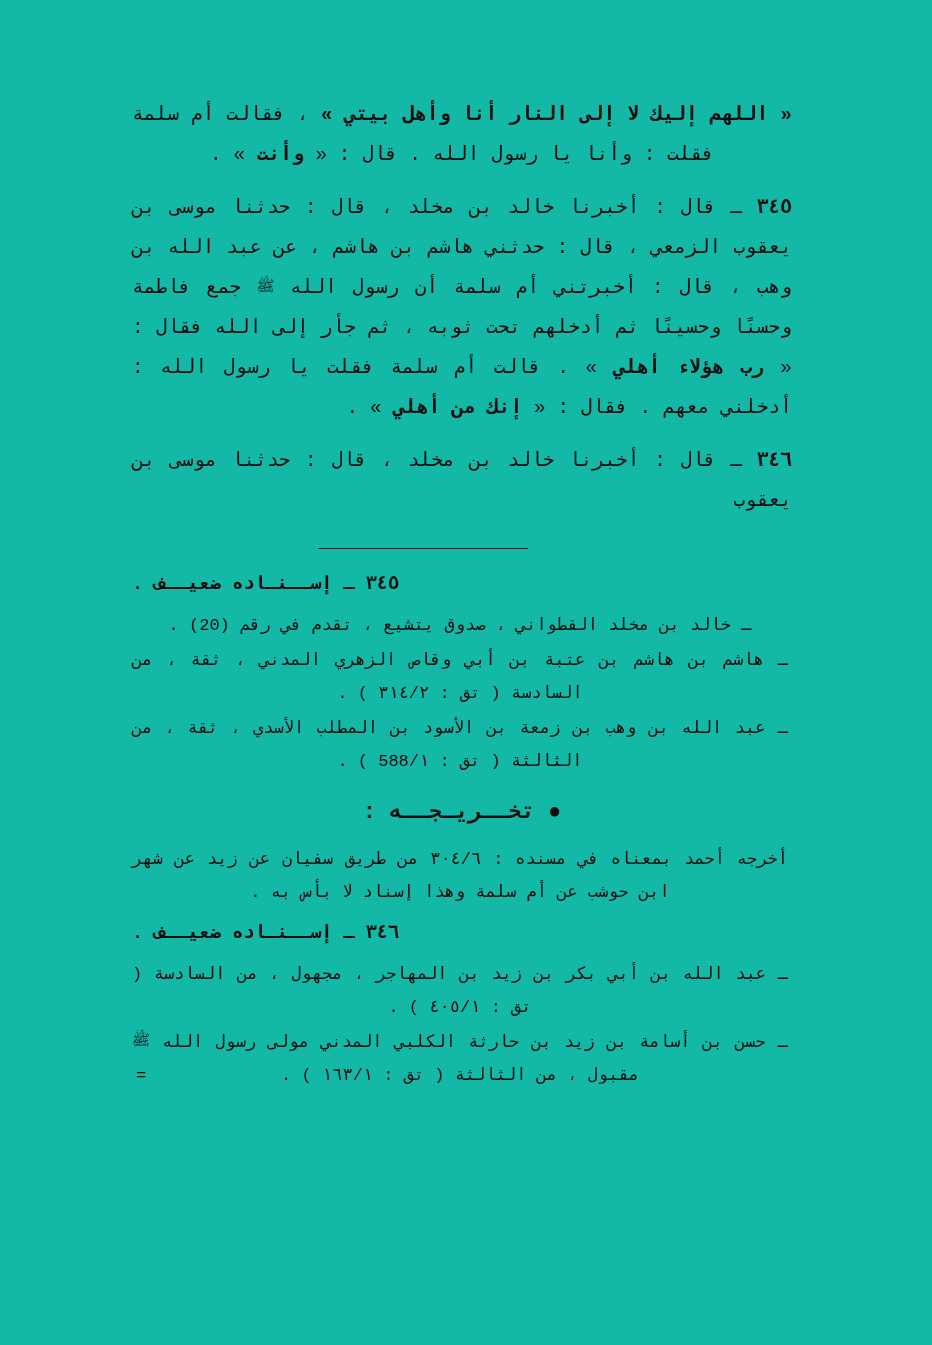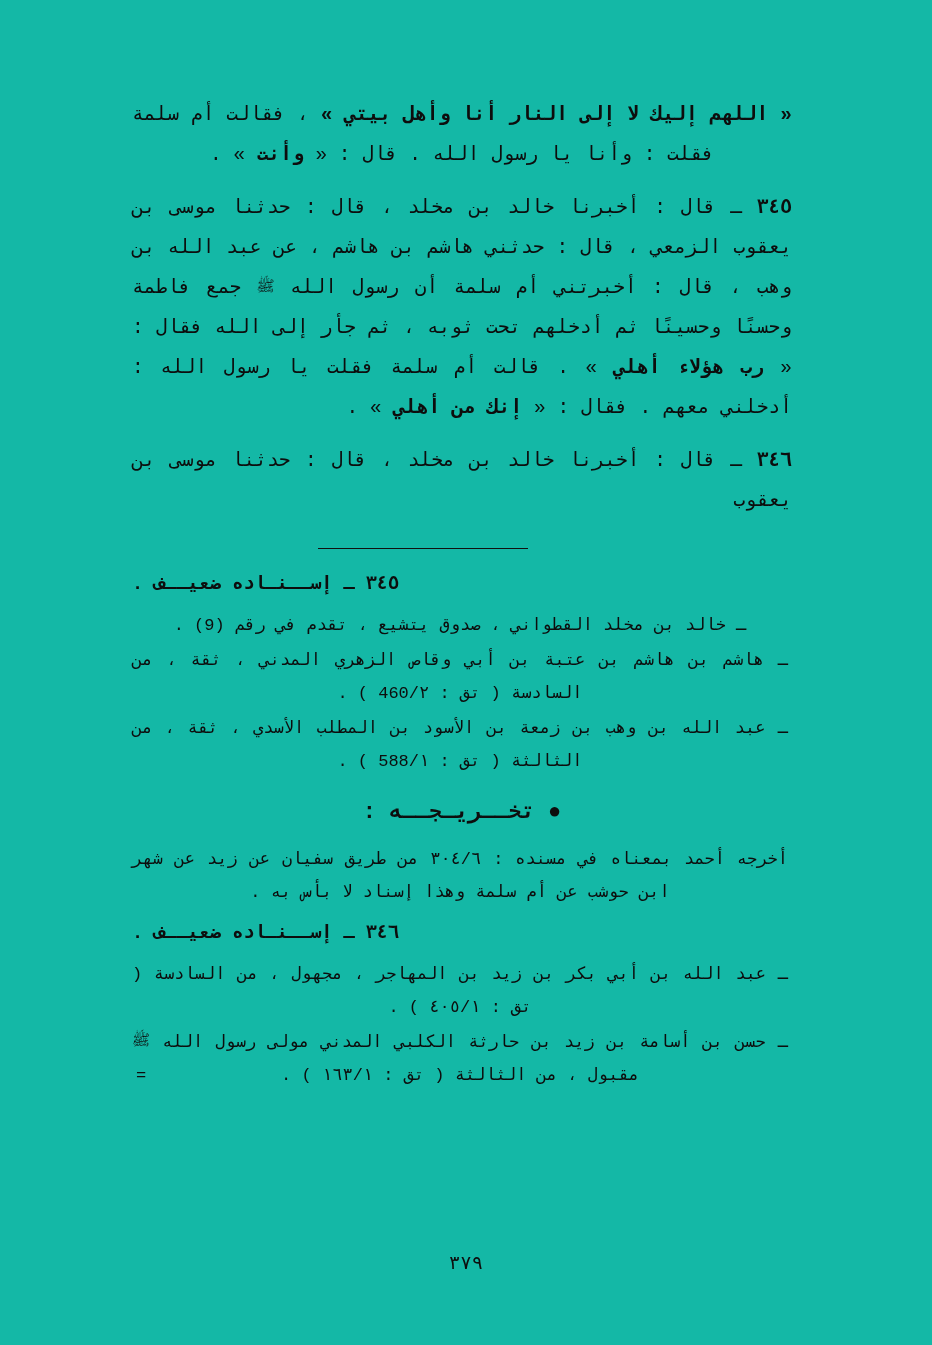--- a/index.html
+++ b/index.html
@@ -133,31 +133,30 @@
     <div class="matn-block para">
       <span class="num">٣٤٦</span><span> ـ قال : أخبرنا خالد بن مخلد ، قال : حدثنا موسى بن يعقوب</span>
     </div>
 
     <div class="divider"></div>
 
     <div class="hashiya">
 
       <div class="h-head">٣٤٥ ـ إســنـاده ضعيــف .</div>
 
-      <div class="h-item short">ـ خالد بن مخلد القطواني ، صدوق يتشيع ، تقدم في رقم (9) .</div>
-      <div class="h-item">ـ هاشم بن هاشم بن عتبة بن أبي وقاص الزهري المدني ، ثقة ، من السادسة ( تق : 460/٢ ) .</div>
+      <div class="h-item short">ـ خالد بن مخلد القطواني ، صدوق يتشيع ، تقدم في رقم (20) .</div>
+      <div class="h-item">ـ هاشم بن هاشم بن عتبة بن أبي وقاص الزهري المدني ، ثقة ، من السادسة ( تق : ٣١٤/٢ ) .</div>
       <div class="h-item">ـ عبد الله بن وهب بن زمعة بن الأسود بن المطلب الأسدي ، ثقة ، من الثالثة ( تق : 588/١ ) .</div>
 
       <div class="takhrij-title">● تخــريـجــه :</div>
       <div class="h-item">أخرجه أحمد بمعناه في مسنده : ٣٠٤/٦ من طريق سفيان عن زيد عن شهر ابن حوشب عن أم سلمة وهذا إسناد لا بأس به .</div>
 
       <div class="h-head">٣٤٦ ـ إســنـاده ضعيــف .</div>
 
       <div class="h-item short">ـ عبد الله بن أبي بكر بن زيد بن المهاجر ، مجهول ، من السادسة ( تق : ٤٠٥/١ ) .</div>
       <div class="h-item with-eq">
         <span>ـ حسن بن أسامة بن زيد بن حارثة الكلبي المدني مولى رسول الله </span><span class="sallam">ﷺ</span><span> مقبول ، من الثالثة ( تق : ١٦٣/١ ) .</span>
         <span class="tail-eq">=</span>
       </div>
     </div>
   </div>
 
-  <div class="folio">٣٧٩</div>
 </div>
 
 </body></html>

